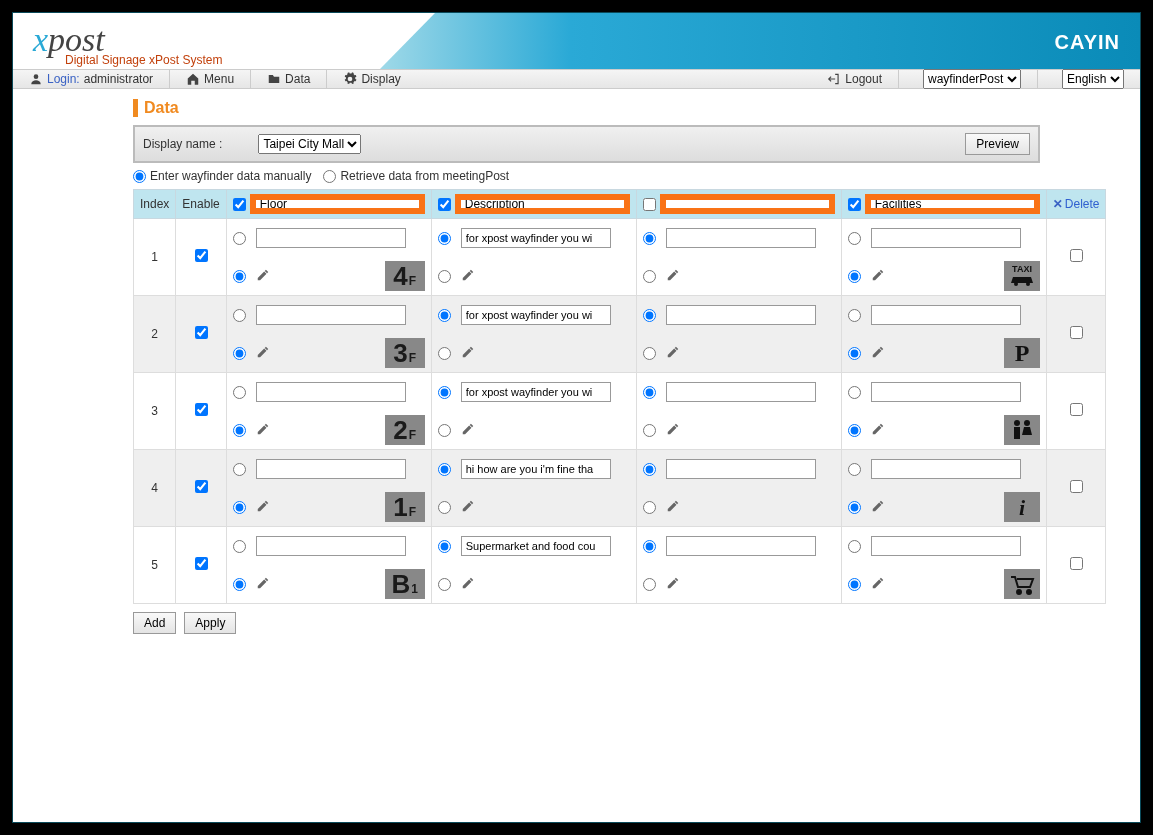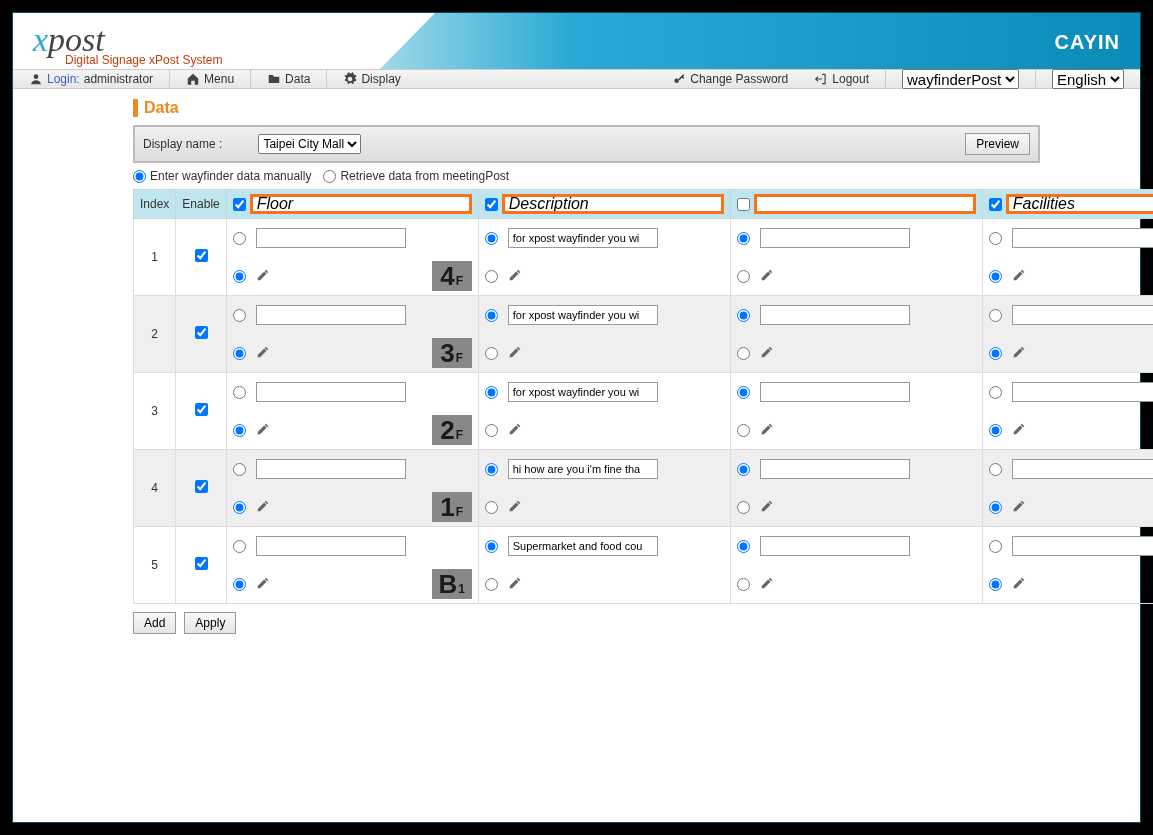--- a/index.html
+++ b/index.html
@@ -10,35 +10,35 @@
 .header .logo-block { position: absolute; left: 20px; top: 8px; }
 .header .logo-block .x { font-size: 34px; font-style: italic; color: #444; font-family: Georgia, serif; }
 .header .logo-block .x .xchar { color: #2aa9d6; }
 .header .logo-block .sub { font-size: 12px; color: #c2410c; margin-left: 32px; margin-top: -6px; }
 .header .banner { position: absolute; right: 0; top: 0; height: 56px; width: 760px; background: linear-gradient(to right, #9fd9e8 0%, #2aa9d6 25%, #0a8bb8 100%); clip-path: polygon(55px 0, 100% 0, 100% 100%, 0 100%); }
 .header .brand { position: absolute; right: 20px; top: 18px; color: #fff; font-size: 20px; font-weight: bold; letter-spacing: 1px; }
 .toolbar { height: 20px; background: linear-gradient(#f5f5f5,#e6e6e6); border-top: 1px solid #ccc; border-bottom: 1px solid #ccc; display: flex; align-items: center; padding: 0 6px; gap: 6px; }
 .toolbar .item { display: flex; align-items: center; gap: 4px; padding: 0 10px; height: 30px; cursor: pointer; }
 .toolbar .sep { width: 1px; height: 20px; background: #ccc; }
 .toolbar .spacer { flex: 1; }
-.toolbar select { font-size: 15px; height: 20px; }
+.toolbar select { font-size: 12px; height: 20px; margin-left: 8px; }
 .icon { display: inline-block; width: 14px; height: 14px; color: #444; }
 .content { padding: 10px 100px 10px 120px; }
 .page-title { color: #f08a20; font-size: 16px; font-weight: bold; padding-left: 6px; border-left: 5px solid #f08a20; margin-bottom: 8px; }
 .panel-bar { background: linear-gradient(#f0f0f0,#ddd); border: 1px solid #bbb; padding: 6px 8px; display: flex; align-items: center; gap: 8px; }
 .panel-bar .right { margin-left: auto; }
 .btn { background: linear-gradient(#f9f9f9,#e4e4e4); border: 1px solid #999; padding: 3px 10px; font-size: 12px; cursor: pointer; }
 .radio-row { padding: 6px 0; display: flex; gap: 12px; align-items: center; }
 .radio-row label { display: flex; align-items: center; gap: 4px; }
 table.grid { width: 100%; border-collapse: collapse; border: 1px solid #c8d8e0; }
 table.grid th { background: #bfe5ef; border: 1px solid #c8d8e0; padding: 4px 6px; font-weight: normal; text-align: left; font-size: 12px; }
 table.grid td { border: 1px solid #ddd; padding: 4px 6px; vertical-align: middle; }
 table.grid tbody tr:nth-child(even) td { background: #efefef; }
 .hdr-cell { display: flex; align-items: center; gap: 4px; }
-.hdr-cell input[type=text] { flex: 1; height: 20px; font-size: 16px; padding: 0 4px; border: 3px solid #f97316; font-style: italic; }
+.hdr-cell input[type=text] { flex: 1; height: 20px; font-size: 12px; padding: 0 4px; border: 6px solid #f97316; }
 .delete-link { color: #3060d0; cursor: pointer; display: flex; align-items: center; gap: 2px; }
 .cell-stack { display: flex; flex-direction: column; gap: 8px; }
 .cell-row { display: flex; align-items: center; gap: 10px; height: 30px; }
 .cell-row input[type=text] { width: 150px; height: 20px; font-size: 11px; padding: 0 4px; border: 1px solid #999; }
 .floor-badge { width: 40px; height: 30px; background: #888; color: #1a1a1a; display: flex; align-items: baseline; justify-content: center; font-weight: 900; font-size: 26px; font-family: Arial Black, sans-serif; padding-top: 0; }
 .floor-badge .suf { font-size: 12px; font-weight: 900; margin-left: 1px; }
 .fac-badge { width: 36px; height: 30px; background: #888; display: flex; align-items: center; justify-content: center; }
 .edit-icon { color: #666; cursor: pointer; }
 .actions { margin-top: 8px; display: flex; gap: 8px; }
 select.disp { font-size: 12px; height: 20px; margin-left: 28px; }
@@ -82,27 +82,20 @@
     <span>Data</span>
   </div>
   <div class="sep"></div>
   <div class="item">
     <svg class="icon" viewBox="0 0 24 24" fill="currentColor">
             <path d="M12 8a4 4 0 100 8 4 4 0 000-8zm9 4l2 1-1 3-2-.5-2 2 .5 2-3 1-1-2h-3l-1 2-3-1 .5-2-2-2-2 .5-1-3 2-1v-3l-2-1 1-3 2 .5 2-2-.5-2 3-1 1 2h3l1-2 3 1-.5 2 2 2 2-.5 1 3-2 1z"></path>
           </svg>
     <span>Display</span>
   </div>
   <div class="spacer"></div>
-  <div class="item">
-    <svg class="icon" viewBox="0 0 24 24" fill="currentColor">
-            <circle cx="8" cy="15" r="4"></circle>
-            <path d="M11 12l8-8 2 2-2 2 2 2-2 2-2-2-4 4"></path>
-          </svg>
-    <span>Change Password</span>
-  </div>
   <div class="item">
     <svg class="icon" viewBox="0 0 24 24" fill="none" stroke="currentColor" stroke-width="2">
             <path d="M14 4h5v16h-5M14 12H3m4-4l-4 4 4 4"></path>
           </svg>
     <span>Logout</span>
   </div>
   <div class="sep"></div>
   <div class="item">
           <select><option>wayfinderPost</option></select>
         </div>

